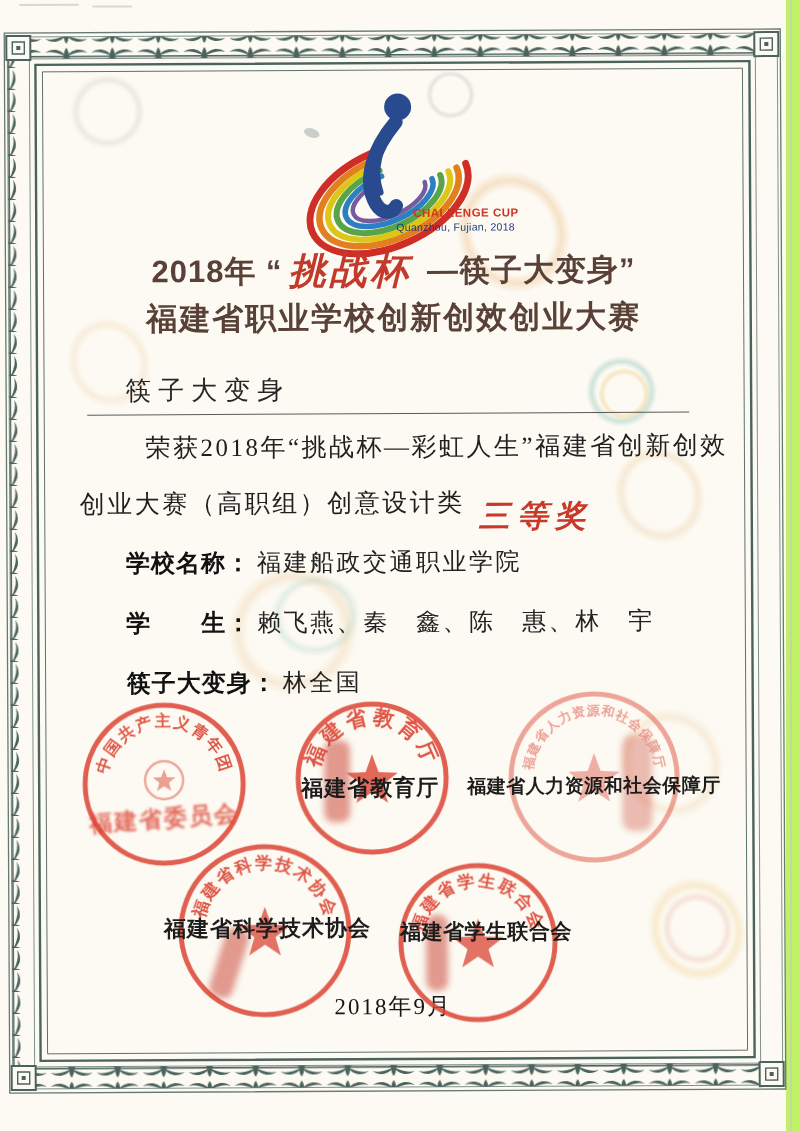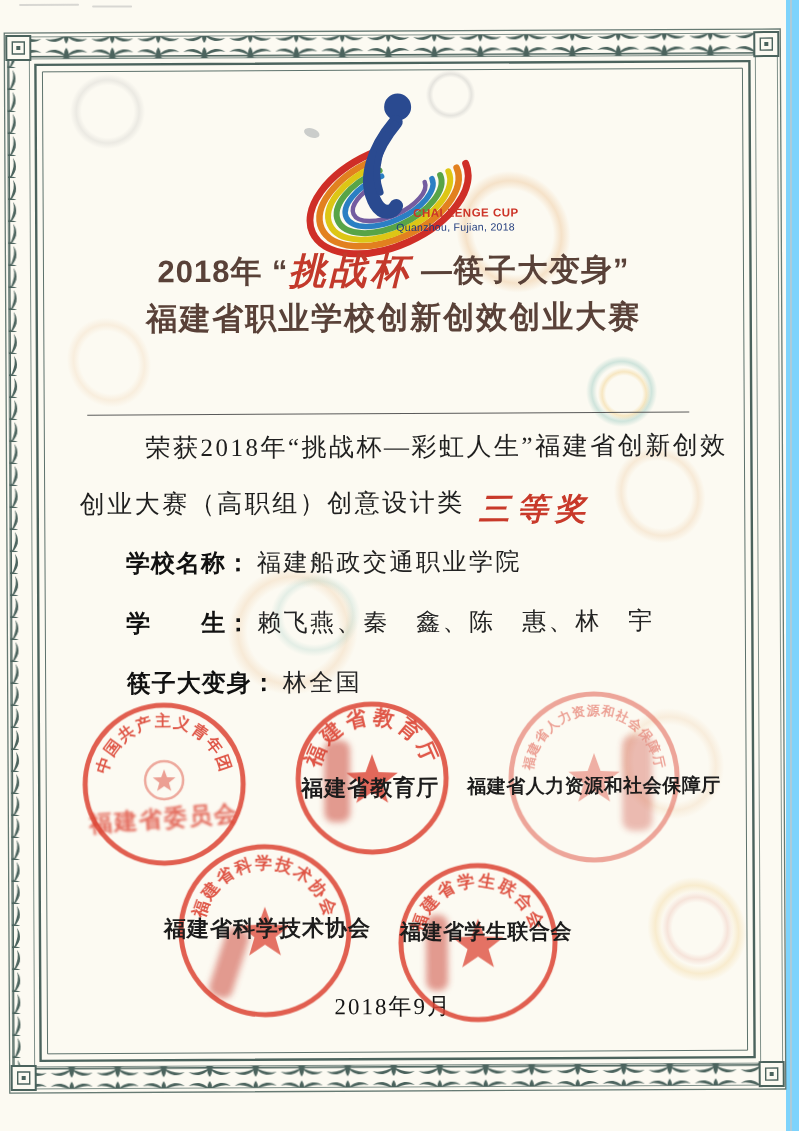--- a/index.html
+++ b/index.html
@@ -1,16 +1,16 @@
 <!DOCTYPE html>
 <html><head>
 <meta charset="utf-8">
 <style>
   html,body{margin:0;padding:0;background:#ffffff;}
-  #canvas{position:relative;width:799px;height:1131px;overflow:hidden;background:#7dd3fc;
+  #canvas{position:relative;width:799px;height:1131px;overflow:hidden;background:#bef264;
           font-family:"Liberation Serif","DejaVu Serif",serif;}
   #paper{position:absolute;left:0;top:0;width:786px;height:1131px;background:#fcfaf2;}
   #sheet{position:absolute;left:0;top:0;width:786px;height:1131px;transform:rotate(-0.3deg);transform-origin:400px 560px;}
 
   
   .scan-line-right{position:absolute;left:790px;top:0;width:2px;height:1131px;background:#c6c6c6;opacity:.65;}
   .scan-streak{position:absolute;background:#adadad;opacity:.45;border-radius:2px;}
   .smear{position:absolute;width:16px;height:9px;border-radius:50%;background:#9aa0a4;opacity:.5;transform:rotate(18deg);}
 
   
@@ -19,31 +19,31 @@
 
   
   #border-frame{position:absolute;left:0;top:0;z-index:2;}
 
   .txt{position:absolute;z-index:3;color:#1e1e1e;}
 
   .title-wrap{position:absolute;left:45px;top:248px;width:700px;text-align:center;z-index:3;}
   .title-line1{font-family:"Liberation Sans","DejaVu Sans",sans-serif;font-weight:bold;
                font-size:31px;color:#594138;letter-spacing:1px;line-height:42px;}
   .title-script{font-family:"Liberation Serif",serif;font-style:italic;font-weight:bold;
-                font-size:37px;color:#c3392b;letter-spacing:4px;position:relative;top:2px;margin:0 0;}
+                font-size:37px;color:#c3392b;letter-spacing:4px;position:relative;top:2px;margin:0 6px;}
   .title-line2{font-family:"Liberation Sans","DejaVu Sans",sans-serif;font-weight:bold;
                font-size:31px;color:#594138;letter-spacing:2px;margin-top:5px;}
 
   .project-name{left:126px;top:372px;font-size:26px;letter-spacing:7px;color:#262626;}
   .rule{position:absolute;left:88px;top:413px;width:602px;height:1px;background:#5a5a5a;z-index:3;}
 
   .body-par{position:absolute;left:80px;top:430px;width:640px;z-index:3;font-size:25px;color:#1f1f1f;letter-spacing:2.5px;}
   .body-l1{text-indent:66px;white-space:nowrap;}
   .body-l2{margin-top:17px;white-space:nowrap;}
-  .award{font-size:31px;color:#c8392a;font-weight:bold;font-style:italic;letter-spacing:7px;margin-left:14px;position:relative;top:9px;}
+  .award{font-size:31px;color:#c8392a;font-weight:bold;font-style:italic;letter-spacing:7px;margin-left:14px;position:relative;top:16px;}
 
   .field-row{position:absolute;left:126px;z-index:3;white-space:nowrap;}
   .field-label{font-family:Liberation Mono, monospace;font-weight:bold;font-size:24px;color:#111;letter-spacing:1px;}
   .field-value{font-size:24px;color:#222;letter-spacing:2.5px;margin-left:6px;}
 
   .stamp{position:absolute;z-index:4;filter:blur(.4px);}
   .stamp-faint{opacity:.55;}
   .org-text{position:absolute;z-index:5;font-weight:bold;color:#1c1c1c;white-space:nowrap;}
   .smudge{filter:blur(3px);}
   .blurry{filter:blur(1px);}
@@ -150,20 +150,21 @@
       </g>
       <text x="119" y="131" font-family="Liberation Sans, sans-serif" font-size="11.5" font-weight="bold" fill="#cc3327" letter-spacing=".5"><tspan>CHALLENGE CUP</tspan></text>
       <text x="102" y="145" font-family="Liberation Sans, sans-serif" font-size="10.5" fill="#1f3a7c" letter-spacing=".3"><tspan>Quanzhou, Fujian, 2018</tspan></text>
     </svg>
 
     <div class="title-wrap">
       <div class="title-line1"><span>2018年 “</span><span class="title-script">挑战杯</span><span> —筷子大变身”</span></div>
       <div class="title-line2">福建省职业学校创新创效创业大赛</div>
     </div>
 
+    <div class="txt project-name">筷子大变身</div>
     <div class="rule"></div>
 
     <div class="body-par">
       <div class="body-l1">荣获2018年“挑战杯—彩虹人生”福建省创新创效</div>
       <div class="body-l2"><span>创业大赛（高职组）创意设计类</span><span class="award">三等奖</span></div>
     </div>
 
     <div class="field-row" style="top:546px;">
       <span class="field-label">学校名称：</span><span class="field-value">福建船政交通职业学院</span>
     </div>

